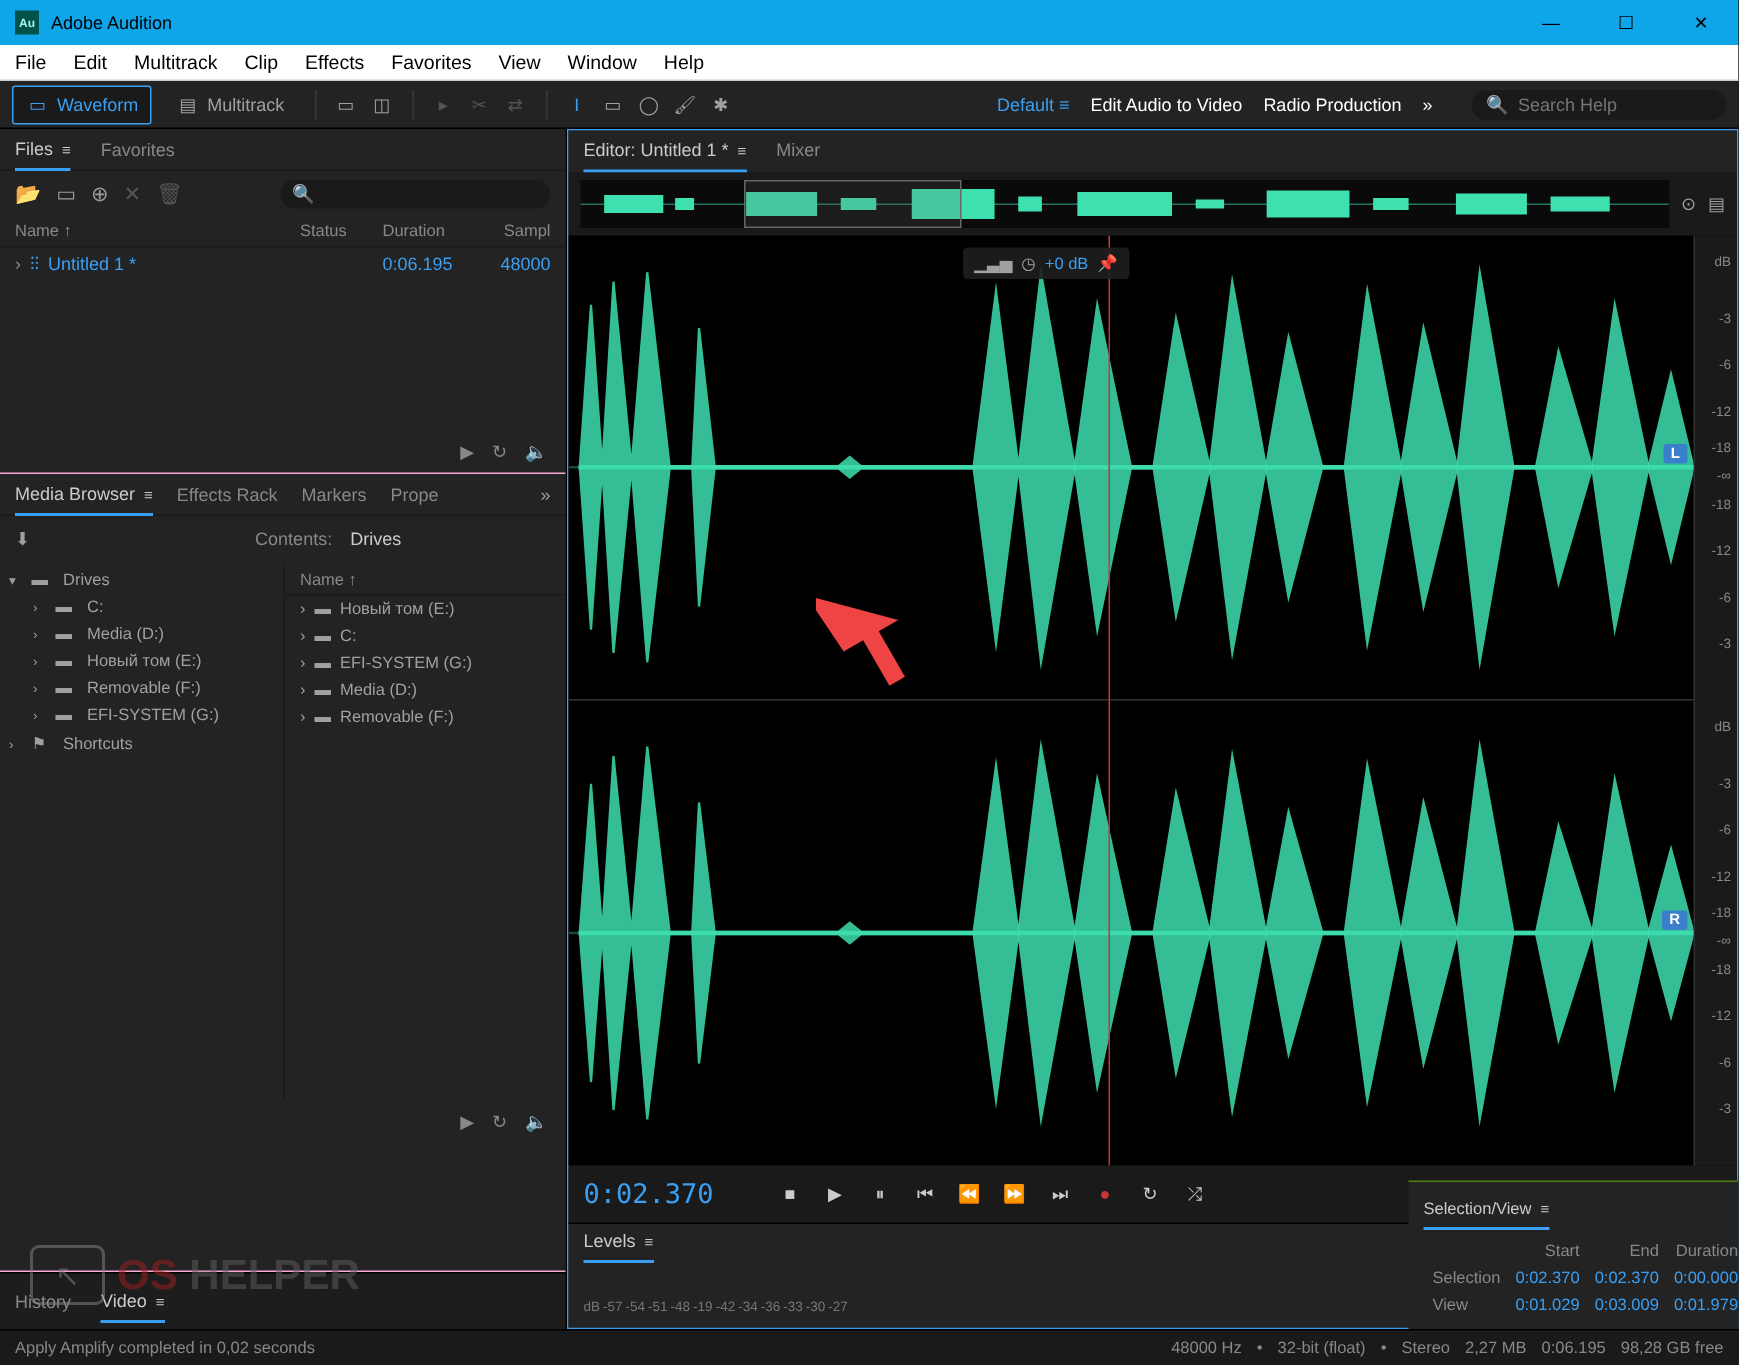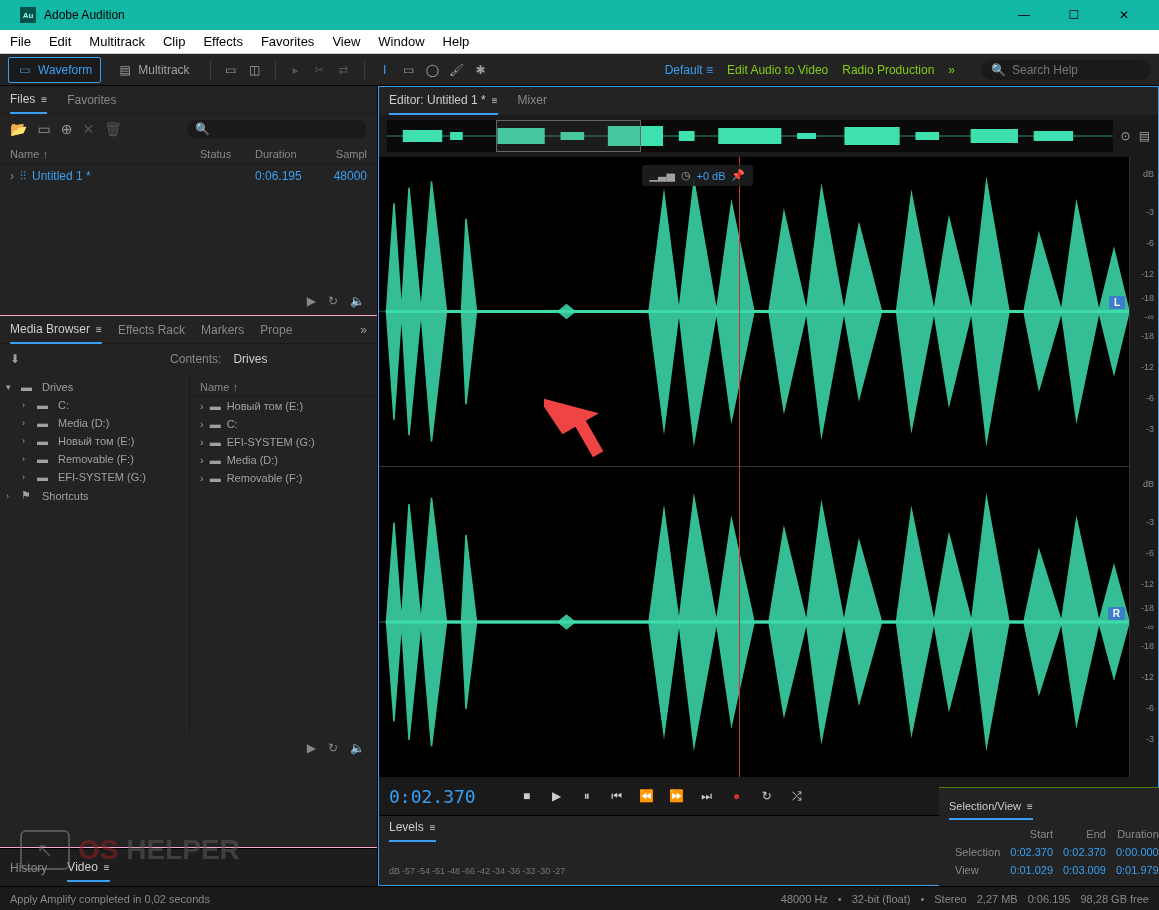--- a/index.html
+++ b/index.html
@@ -1,31 +1,31 @@
 <!DOCTYPE html>
 <html><head>
 <meta charset="utf-8">
 <style>
 * { box-sizing: border-box; margin: 0; padding: 0; font-family: "Segoe UI", Arial, sans-serif; }
 body { width: 1159px; height: 910px; background: #1d1d1d; color: #a0a0a0; font-size: 12px; overflow: hidden; position: relative; }
-.titlebar { height: 30px; background: #14b8a6; display: flex; align-items: center; padding: 0 20px; color: #000; justify-content: space-between; }
+.titlebar { height: 30px; background: #0ea5e9; display: flex; align-items: center; padding: 0 10px; color: #000; justify-content: space-between; }
 .titlebar-left { display: flex; align-items: center; gap: 8px; }
 .app-icon { width: 16px; height: 16px; background: #00524b; display: flex; align-items: center; justify-content: center; color: #9af7e6; font-size: 8px; font-weight: bold; }
 .titlebar-right { display: flex; gap: 20px; }
 .win-btn { width: 30px; text-align: center; cursor: pointer; }
 .menubar { height: 24px; background: #fff; display: flex; align-items: center; padding: 0 10px; gap: 18px; color: #000; border-bottom: 1px solid #ccc; }
 .menubar span { cursor: pointer; font-size: 13px; }
 .toolbar { height: 32px; background: #232323; border-bottom: 1px solid #000; display: flex; align-items: center; padding: 0 8px; gap: 8px; }
 .tool-btn { padding: 4px 8px; display: flex; align-items: center; gap: 5px; cursor: pointer; border-radius: 2px; }
 .tool-btn.active { color: #3a9ff2; background: #1a1a1a; border: 1px solid #3a9ff2; }
 .tool-sep { width: 1px; height: 20px; background: #3a3a3a; margin: 0 4px; }
 .tool-icon { width: 16px; height: 16px; display: inline-flex; align-items: center; justify-content: center; }
 .toolbar-right { margin-left: auto; display: flex; align-items: center; gap: 14px; }
 .workspace-name { color: #3a9ff2; cursor: pointer; }
-.workspace-link { color: #84cc16; cursor: pointer; }
+.workspace-link { color: #ffffff; cursor: pointer; }
 .search-box { background: #1a1a1a; border-radius: 12px; padding: 3px 10px; display: flex; align-items: center; gap: 6px; width: 170px; margin-left: 12px;}
 .search-box input { background: none; border: none; color: #999; outline: none; font-size: 12px; width: 100%; }
 .main { display: flex; height: calc(100% - 30px - 24px - 32px - 24px); }
 .left-col { width: 378px; display: flex; flex-direction: column; border-right: 1px solid #000; }
 .panel { background: #232323; border-bottom: 1px solid #f9a8d4; }
 .panel-hdr { height: 28px; display: flex; align-items: center; padding: 0 10px; gap: 20px; border-bottom: 1px solid #1a1a1a; }
 .tab { cursor: pointer; color: #888; padding: 6px 0; }
 .tab.active { color: #ccc; border-bottom: 2px solid #3a9ff2; }
 .tab span.menu-i { margin-left: 6px; font-size: 10px; }
 .files-tools { height: 30px; display: flex; align-items: center; padding: 0 10px; gap: 10px; }
@@ -416,21 +416,21 @@
     <div class="levels-panel">
       <div class="levels-hdr">
         <span class="tab active"><span>Levels</span><span class="menu-i">≡</span></span>
       </div>
       <div class="levels-meter">
         <span>dB</span>
         <span>-57</span>
         <span>-54</span>
         <span>-51</span>
         <span>-48</span>
-        <span>-66</span>
+        <span>-19</span>
         <span>-42</span>
         <span>-34</span>
         <span>-36</span>
         <span>-33</span>
         <span>-30</span>
         <span>-27</span>
       </div>
     </div>
   </div>
 

